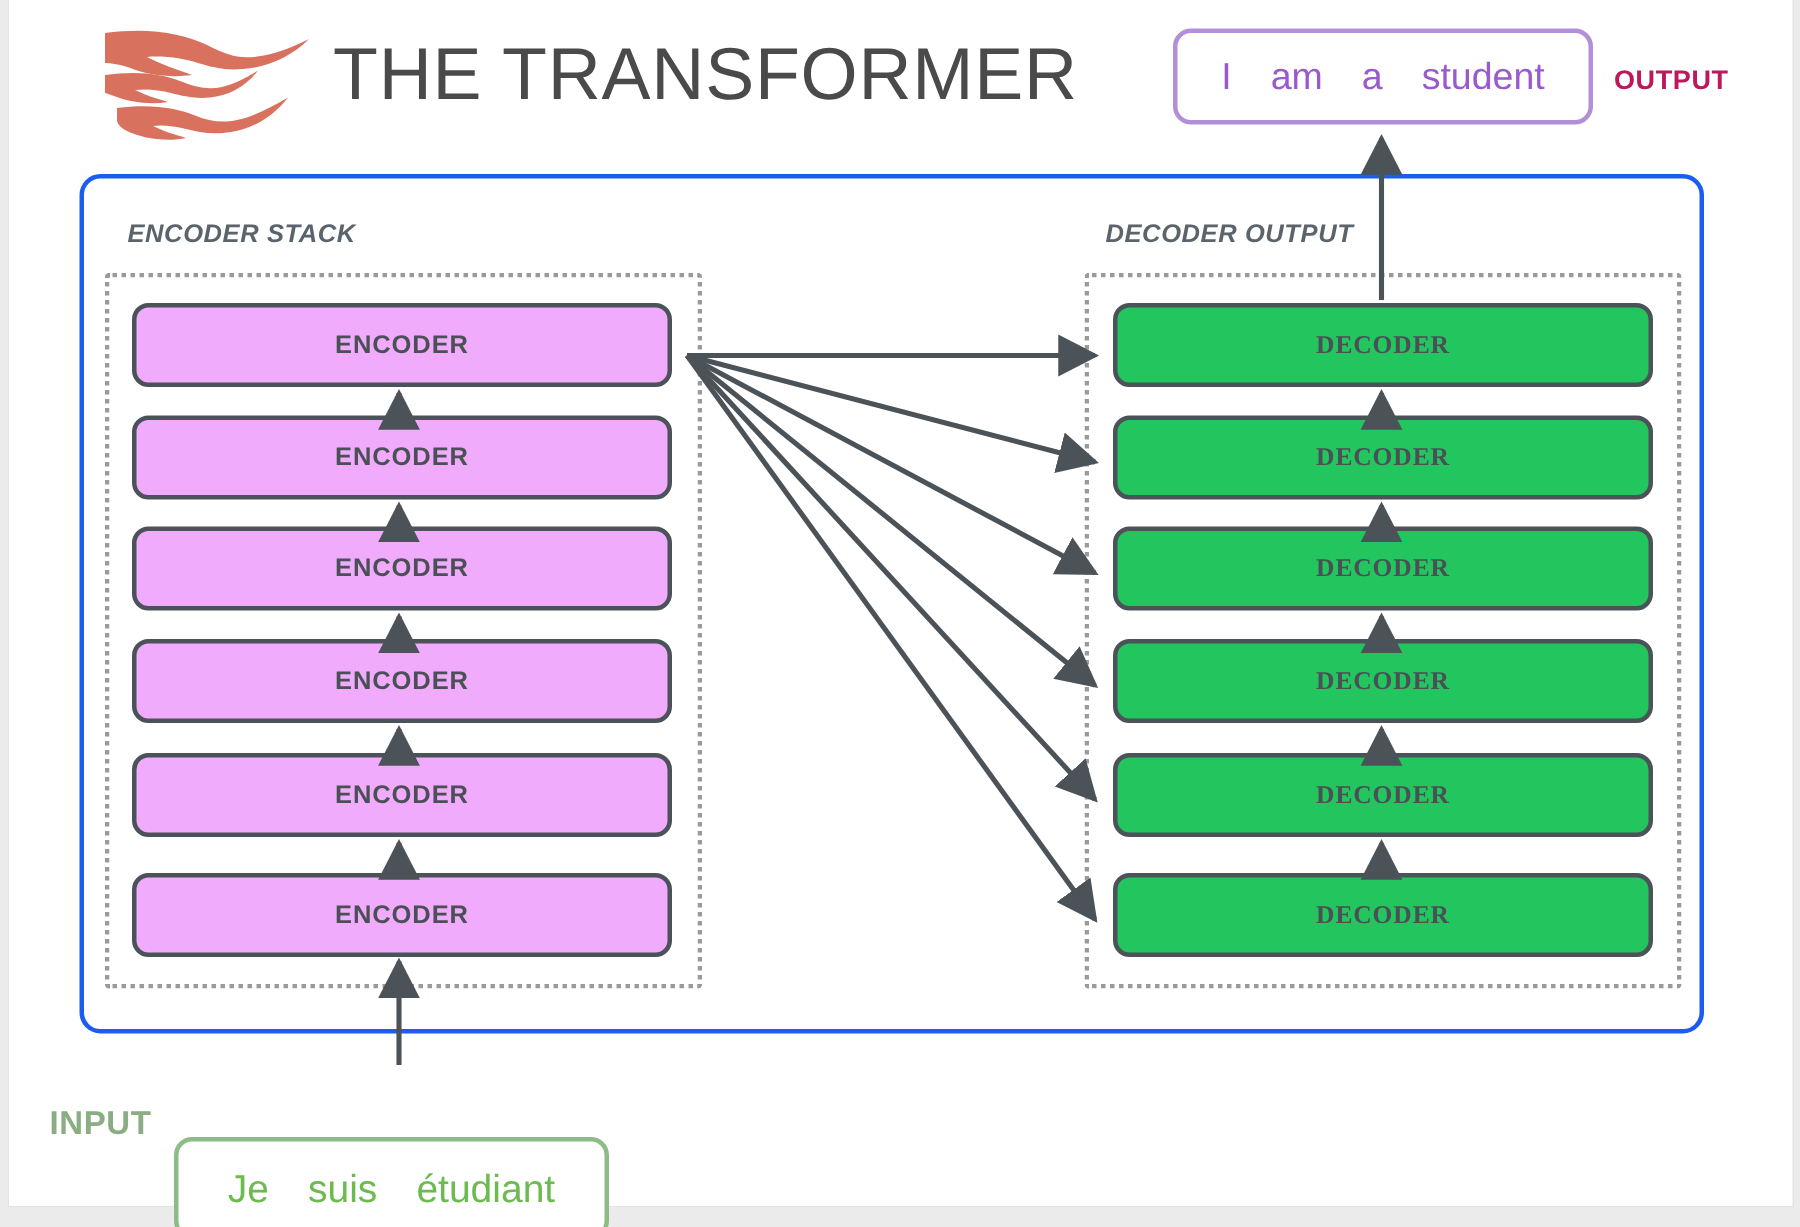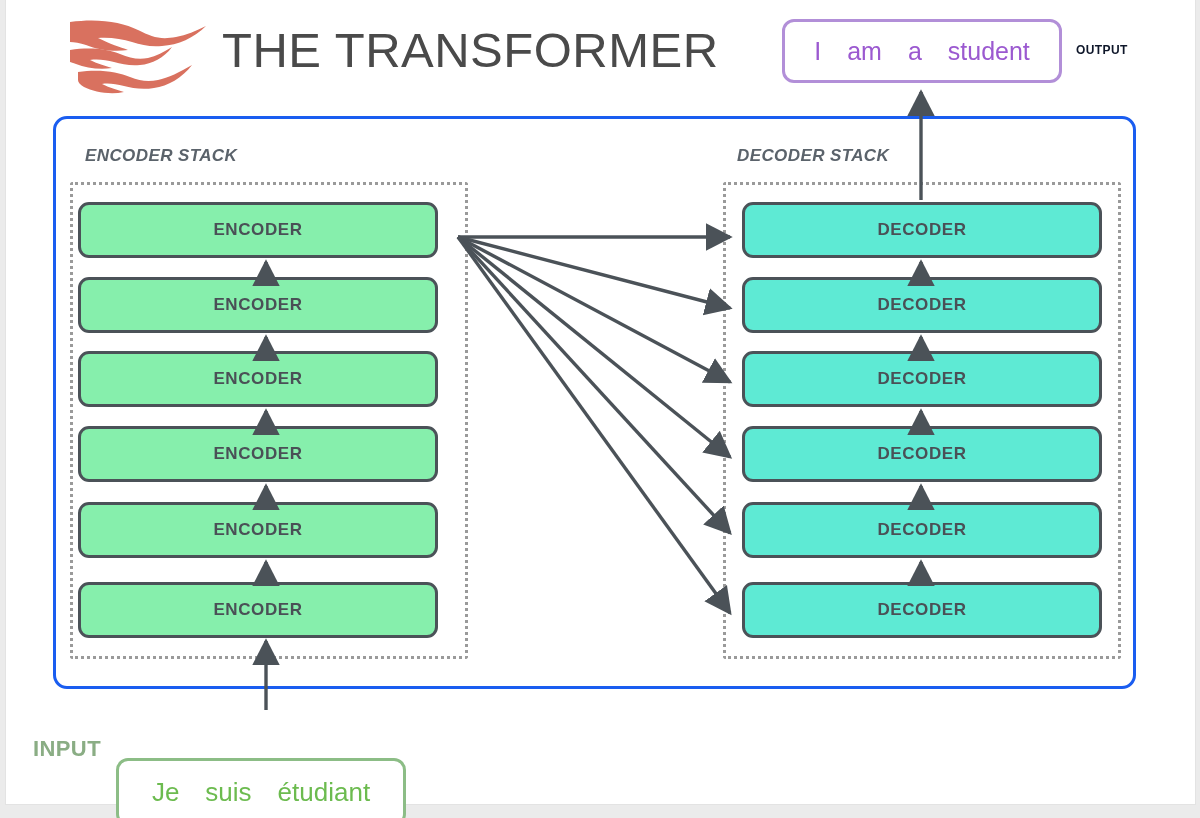--- a/index.html
+++ b/index.html
@@ -66,23 +66,23 @@
   }
   #output-box .tok {
     font-size: 25px;
     color: #9b59d0;
     font-weight: 400;
   }
   #output-label {
     position: absolute;
     left: 1076px;
     top: 43px;
-    font-size: 12px;
-    font-weight: bold;
-    color: #0f172a;
+    font-size: 18px;
+    font-weight: bold;
+    color: #be185d;
     letter-spacing: 0.4px;
   }
 
   
   #input-box {
     position: absolute;
     left: 116px;
     top: 712px;
     width: 290px;
     height: 68px;
@@ -154,22 +154,22 @@
     border-radius: 11px;
     box-sizing: border-box;
     display: flex;
     align-items: center;
     justify-content: center;
     font-size: 17px;
     font-weight: bold;
     letter-spacing: 0.6px;
     color: #4a5056;
   }
-  .unit.enc { left: 78px; background: #86efac; }
-  .unit.dec { left: 742px; background: #5eead4; }
+  .unit.enc { left: 88px; background: #f0abfc; }
+  .unit.dec { left: 742px; background: #22c55e; font-family: Liberation Serif, serif; }
 
   svg#wires {
     position: absolute;
     left: 0; top: 0;
     width: 1200px;
     height: 818px;
     pointer-events: none;
   }
 </style>
 </head>
@@ -209,21 +209,21 @@
   <div class="stack-label" id="encoder-stack-label">ENCODER STACK</div>
   <div class="stack-dotted" id="encoder-stack"></div>
 
   <div class="unit enc" style="top:202px">ENCODER</div>
   <div class="unit enc" style="top:277px">ENCODER</div>
   <div class="unit enc" style="top:351px">ENCODER</div>
   <div class="unit enc" style="top:426px">ENCODER</div>
   <div class="unit enc" style="top:502px">ENCODER</div>
   <div class="unit enc" style="top:582px">ENCODER</div>
 
-  <div class="stack-label" id="decoder-stack-label">DECODER STACK</div>
+  <div class="stack-label" id="decoder-stack-label">DECODER OUTPUT</div>
   <div class="stack-dotted" id="decoder-stack"></div>
 
   <div class="unit dec" style="top:202px">DECODER</div>
   <div class="unit dec" style="top:277px">DECODER</div>
   <div class="unit dec" style="top:351px">DECODER</div>
   <div class="unit dec" style="top:426px">DECODER</div>
   <div class="unit dec" style="top:502px">DECODER</div>
   <div class="unit dec" style="top:582px">DECODER</div>
 
   <div id="input-label">INPUT</div>

